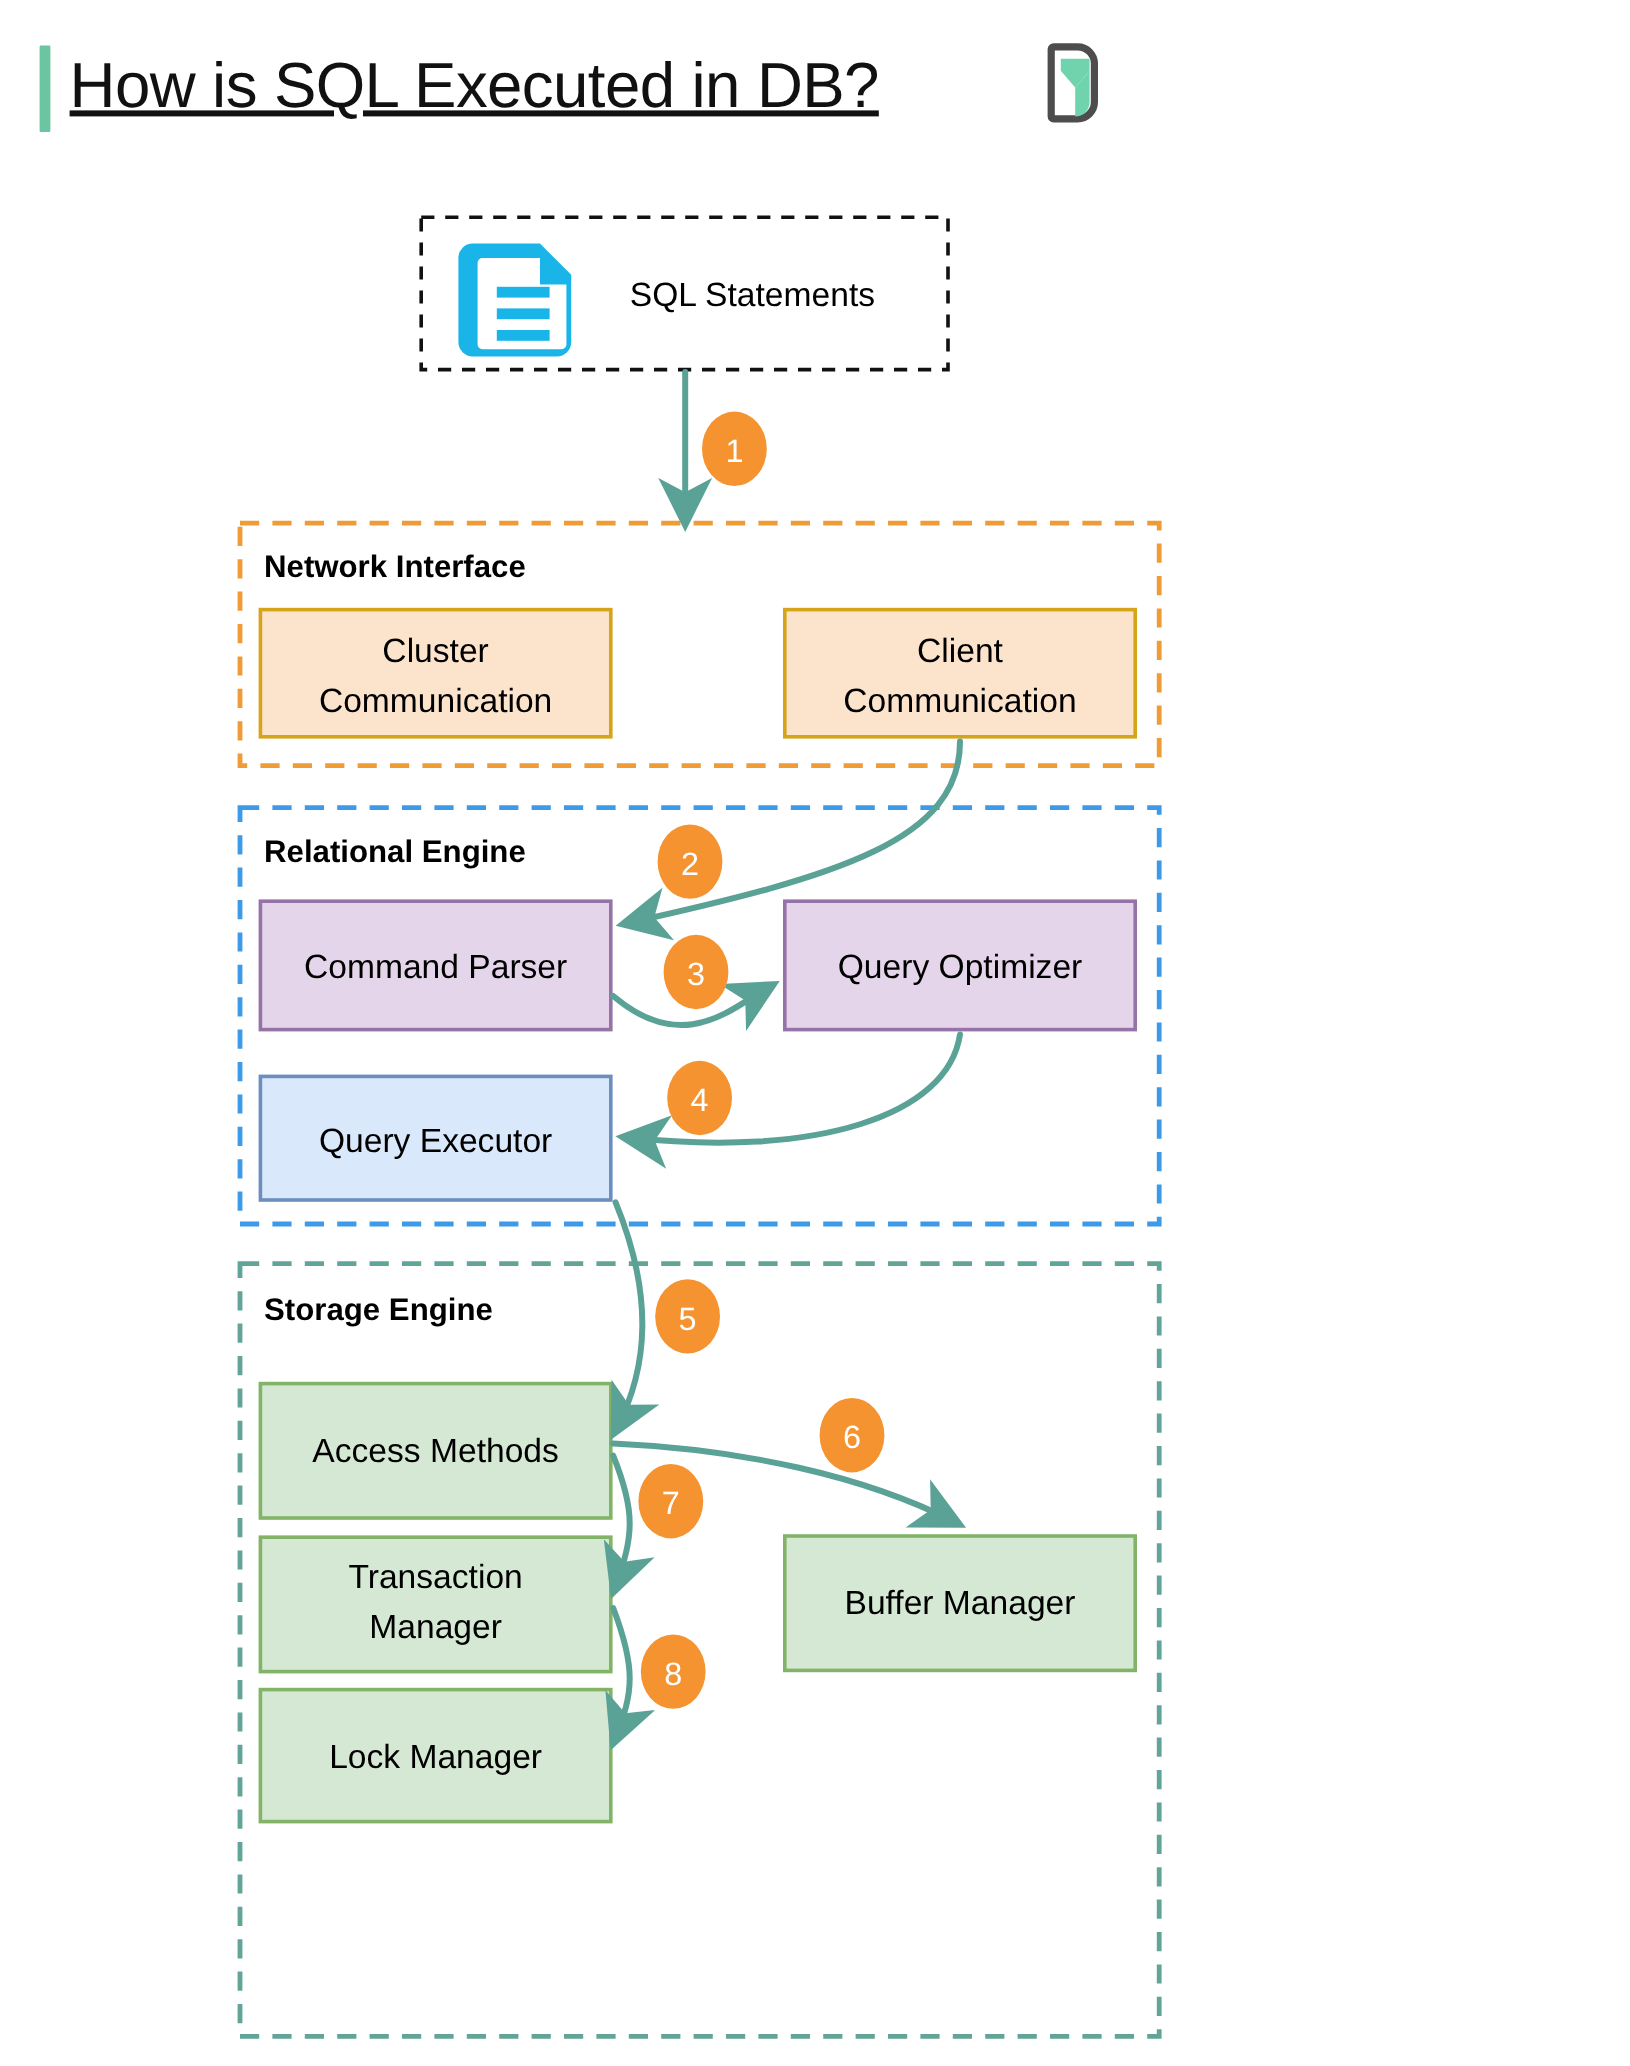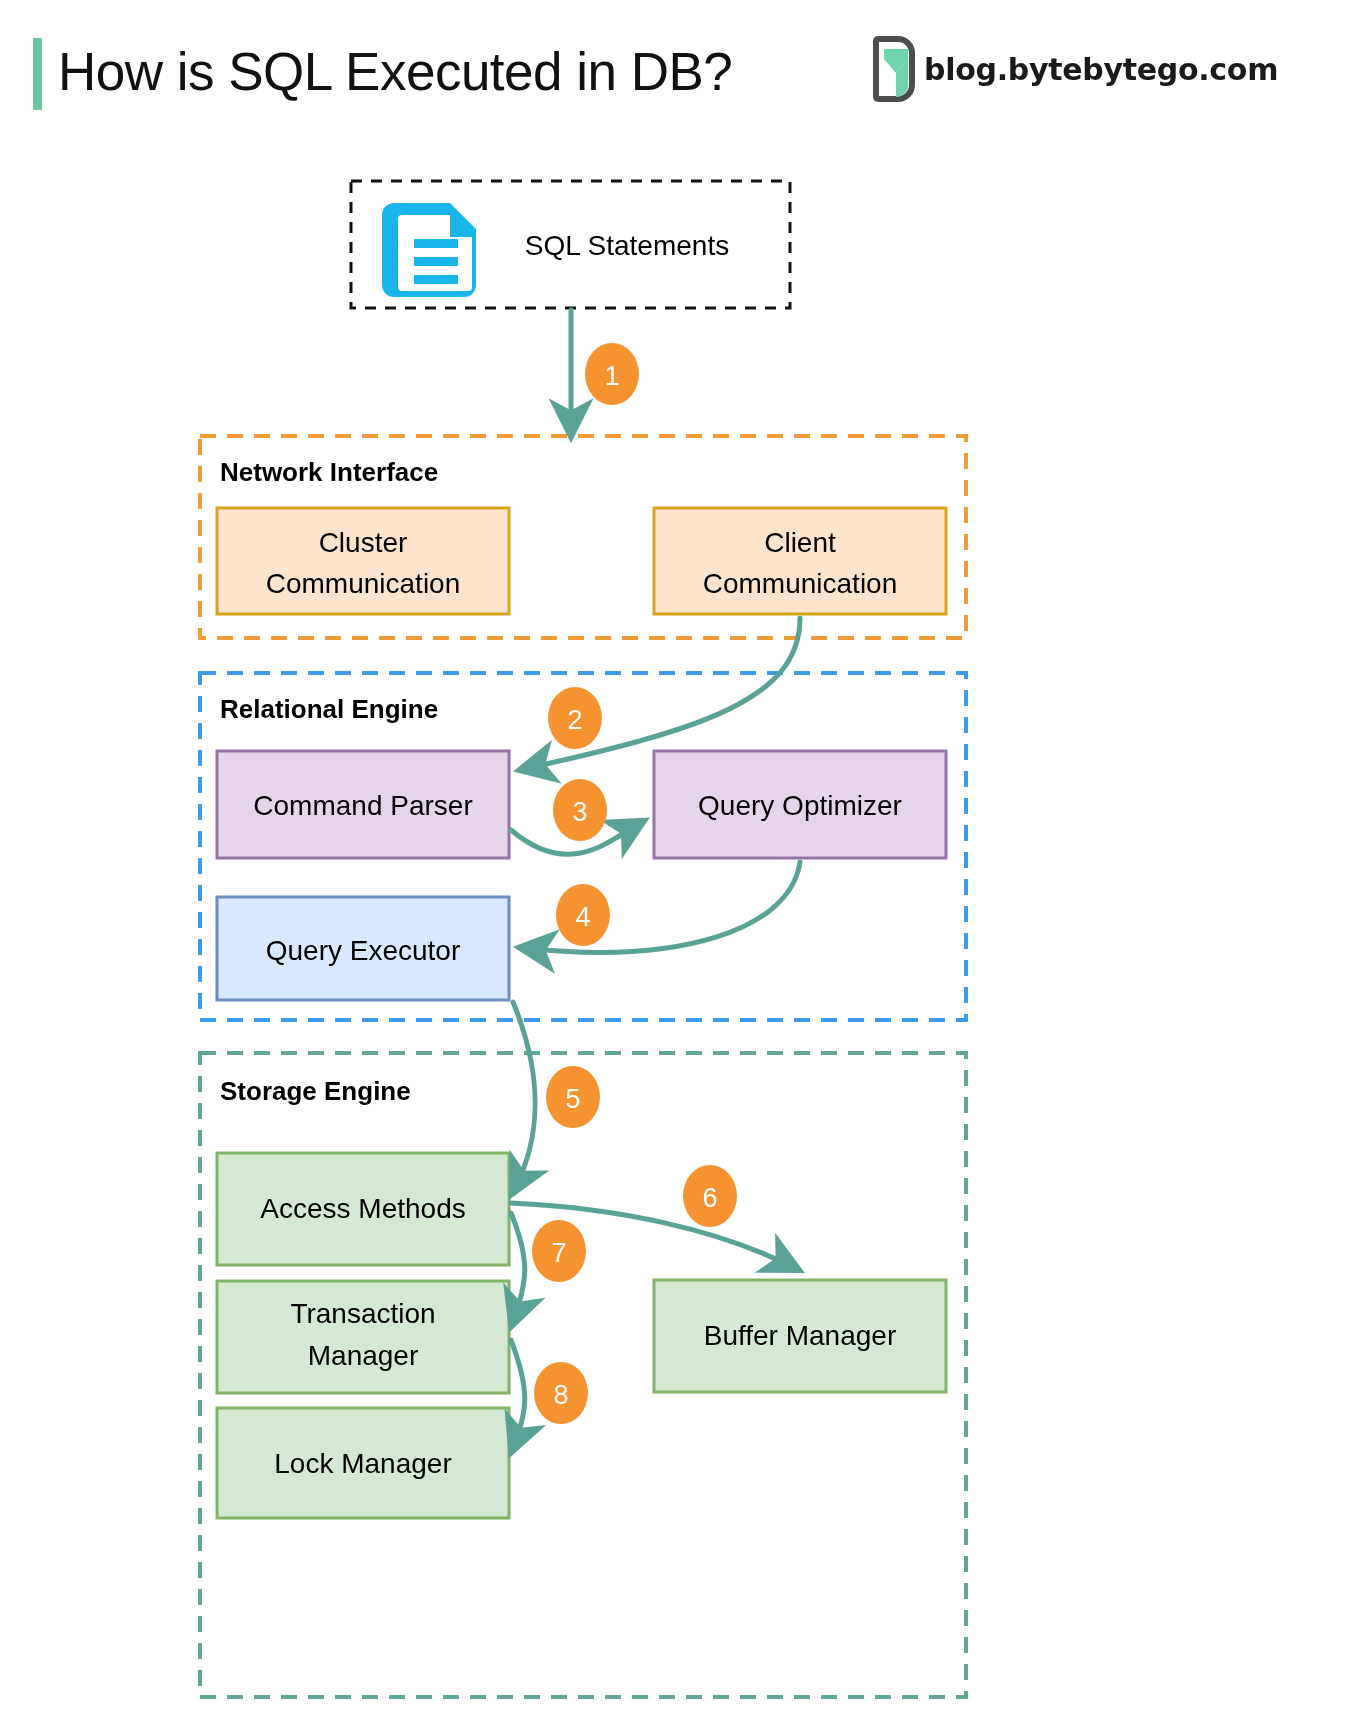--- a/index.html
+++ b/index.html
@@ -14,21 +14,21 @@
 
   
   .header{position:absolute;left:0;top:0;width:1358px;height:140px;}
   .accent-bar{
     position:absolute;left:33px;top:38px;width:9px;height:72px;
     background:#6CC5A1;border-radius:1px;
   }
   .page-title{
     position:absolute;left:58px;top:36px;
     font-size:53px;line-height:72px;font-weight:400;
-    letter-spacing:-0.5px;white-space:nowrap;color:#111;
+    letter-spacing:-0.5px;white-space:nowrap;color:#111;text-decoration:underline;
   }
   .brand{position:absolute;left:870px;top:33px;display:flex;align-items:center;gap:6px;}
   .brand-logo{width:48px;height:72px;display:block;}
   .brand-text{
     font-size:30px;font-weight:700;letter-spacing:-0.3px;
     color:#1a1a1a;font-family:"DejaVu Sans", sans-serif;
   }
 
   
   .diagram{position:absolute;left:0;top:140px;width:1358px;height:1582px;}
@@ -45,21 +45,20 @@
   <div class="header">
     <div class="accent-bar"></div>
     <div class="page-title">How is SQL Executed in DB?</div>
     <div class="brand">
       <svg class="brand-logo" viewBox="0 0 48 72">
         <path d="M8 6 h20 a14 14 0 0 1 14 14 v32 a14 14 0 0 1 -14 14 h-20 a2 2 0 0 1 -2 -2 v-56 a2 2 0 0 1 2 -2 z" fill="#ffffff" stroke="#4D4D4D" stroke-width="6" stroke-linejoin="round"></path>
         <path d="M14 16 h24 v10 l-12 14 l-12 -14 z" fill="#6FD3AE"></path>
         <path d="M26 40 l12 -14 v26 a12 12 0 0 1 -12 12 z" fill="#6FD3AE"></path>
         <path d="M26 40 l-12 -14 v26 a12 12 0 0 0 12 12 z" fill="#6FD3AE" opacity="0"></path>
       </svg>
-      <span class="brand-text">blog.bytebytego.com</span>
     </div>
   </div>
 
   <svg class="diagram" viewBox="0 0 1358 1582">
     <defs>
       <marker id="ah" viewBox="0 0 12 12" refX="9" refY="6" markerWidth="9" markerHeight="9" orient="auto-start-reverse">
         <path d="M0 0 L12 6 L0 12 L3.2 6 Z" fill="#5BA296"></path>
       </marker>
     </defs>
 

